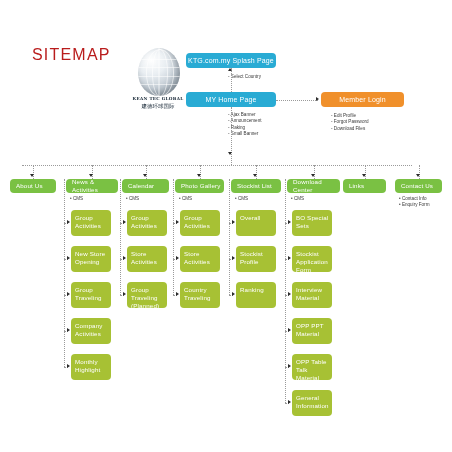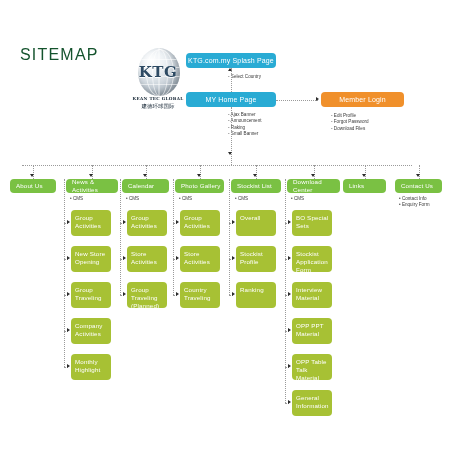--- a/index.html
+++ b/index.html
@@ -35,23 +35,23 @@
   .brand-tag{
     font-family:"DejaVu Serif", serif;
     font-size:3.2px;letter-spacing:.6px;color:#6b6b6b;
     margin-top:1px;margin-left:10px;white-space:nowrap;
   }
   .brand-rule{
     position:absolute;left:8px;top:24px;width:70px;height:1px;background:#2b2b2b;
   }
 
   .page-title{
-    position:absolute;left:20px;top:46px;
+    position:absolute;left:32px;top:46px;
     font-family:"Liberation Sans", sans-serif;
-    font-size:16px;letter-spacing:1.2px;color:#14532d;font-weight:400;
+    font-size:16px;letter-spacing:1.2px;color:#b91c1c;font-weight:400;
   }
 
   
   .ktg-logo{position:absolute;left:132px;top:48px;width:52px;height:66px;}
   .ktg-globe{
     position:absolute;left:6px;top:0px;width:42px;height:48px;
     border-radius:50%/52% 52% 48% 48%;
     background:
       radial-gradient(circle at 32% 26%, #ffffff 0%, #e9eef2 32%, #c3ccd4 62%, #9aa5ae 88%, #7e8890 100%);
     box-shadow:inset -3px -3px 6px rgba(90,100,110,.5);
@@ -137,21 +137,20 @@
 
   <div class="ktg-logo">
     <div class="ktg-globe">
       <div class="mer m1"></div>
         <div class="mer m2"></div>
       <div class="par p1"></div>
         <div class="par p2"></div>
         <div class="par p3"></div>
         <div class="par p4"></div>
     </div>
-    <div class="ktg-letters">KTG</div>
     <div class="ktg-en">KEAN TEC GLOBAL</div>
     <div class="ktg-cn">建德环球国际</div>
   </div>
 
   <div class="node cyan center big" style="left:186px;top:53px;width:90px;height:15px;">
     <span>KTG.com.my Splash Page</span>
   </div>
   <div class="notes" style="left:228px;top:74px;">
     <div>Select Country</div>
   </div>

